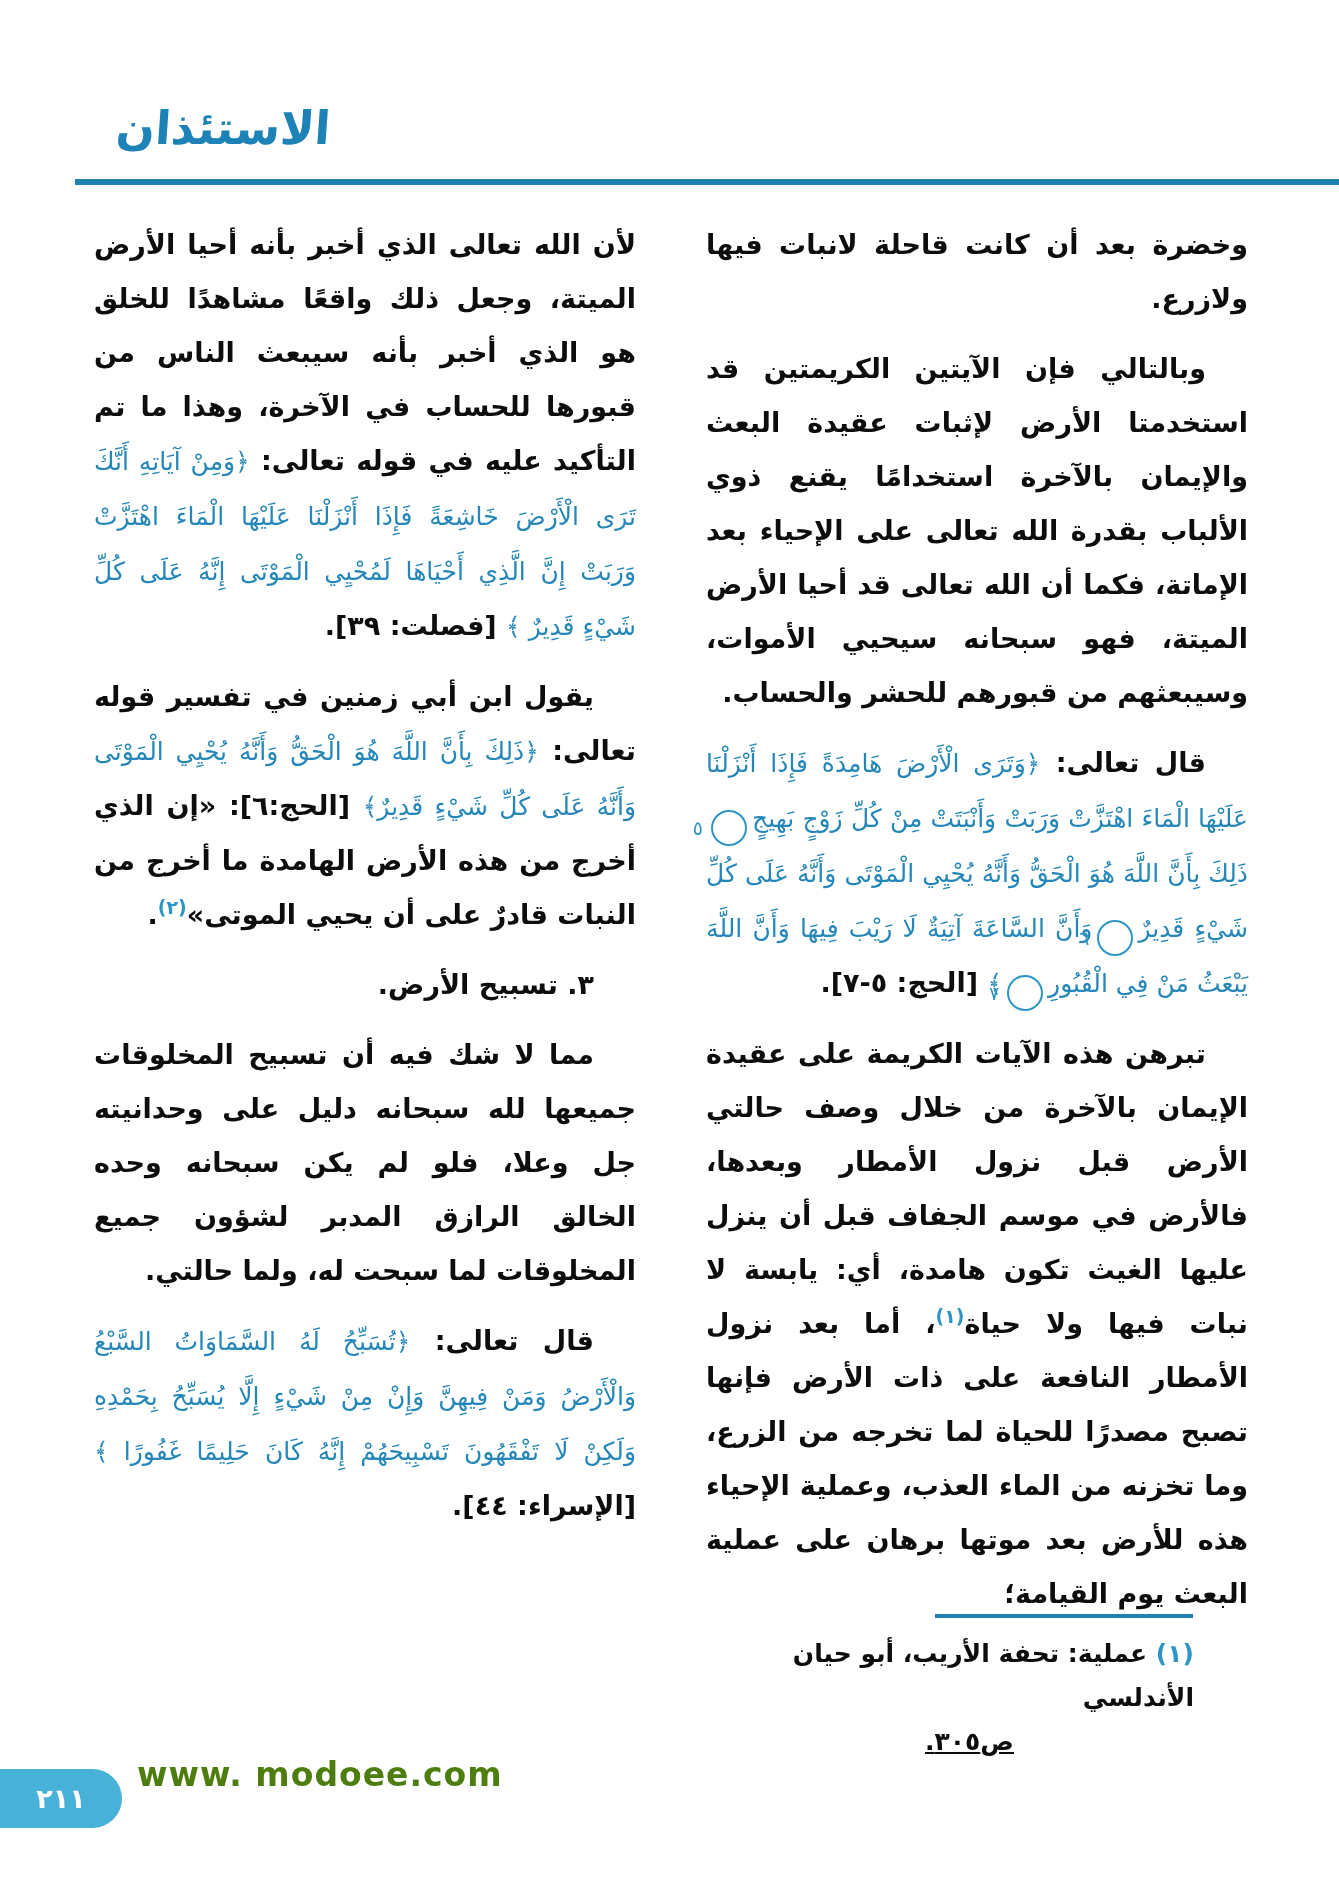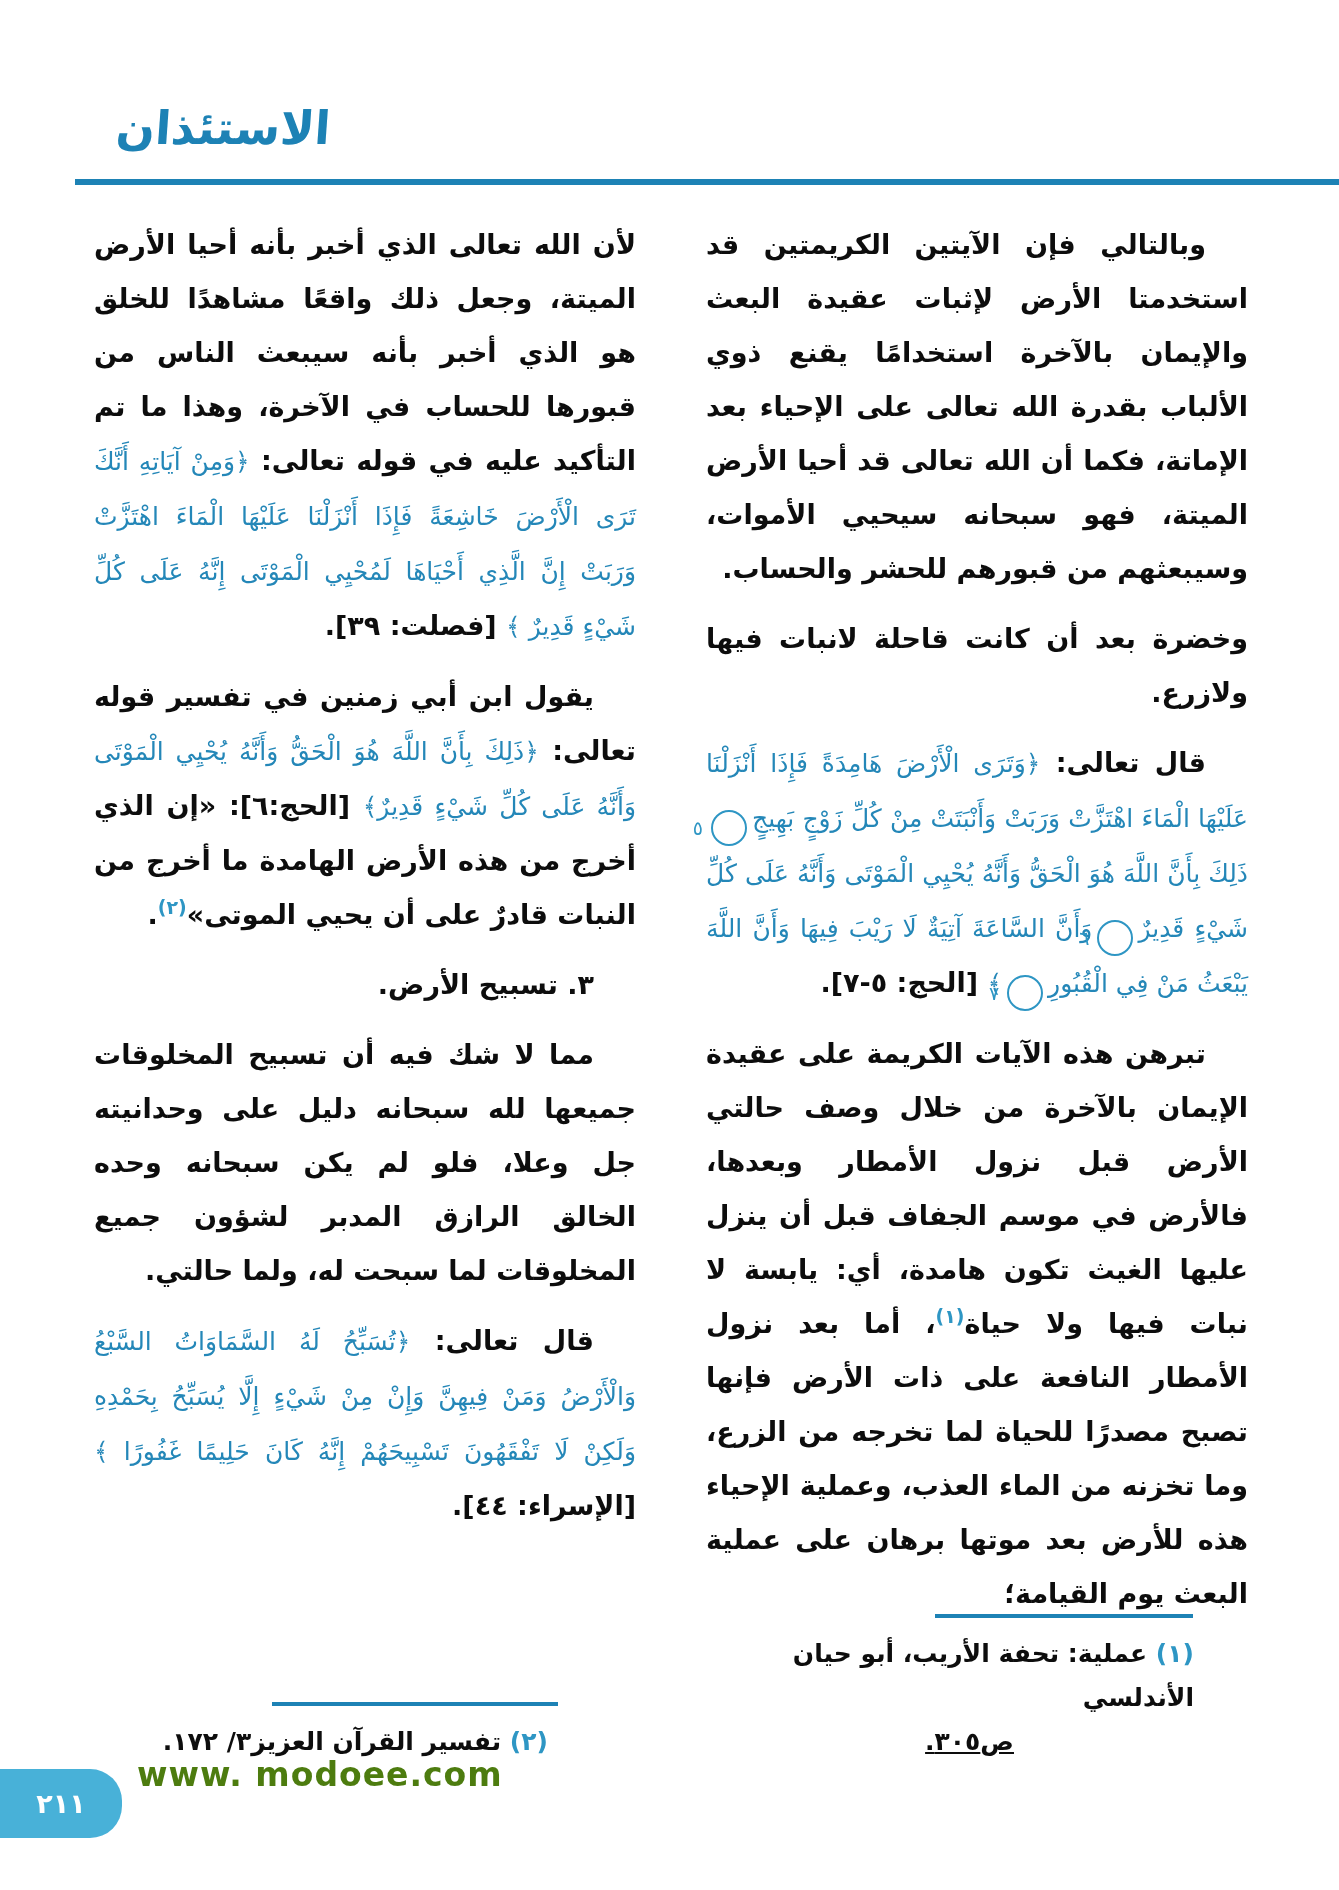--- a/index.html
+++ b/index.html
@@ -65,21 +65,21 @@
     line-height:44px;text-align:right;
   }
   .fnblock-right .fn{padding-right:70px;}
   .fnblock-left  .fn{padding-right:104px;}
   .fn-l2{padding-right:250px !important;text-decoration:underline;}
   .fnm{color:#2e96c4;}
 
   
   .footer-tab{
     position:absolute;left:0;top:1769px;
-    width:122px;height:69px;
+    width:122px;height:59px;
     background:#48b1d8;border-radius:0 32px 32px 0;
     display:flex;align-items:center;justify-content:center;
     color:#ffffff;font-size:27px;font-weight:bold;
     letter-spacing:6px;
   }
   .site{
     position:absolute;left:137px;top:1755px;
     color:#4d7c0f;font-size:33px;font-weight:bold;
     letter-spacing:1px;
   }
@@ -87,22 +87,22 @@
 </head>
 <body>
 
 <div class="page">
 
   <div class="header-title">الاستئذان</div>
   <div class="header-rule"></div>
 
   <div class="col col-right">
     <div class="colbody">
+      <p class="body"><span>وخضرة بعد أن كانت قاحلة لانبات فيها ولازرع.</span></p>
       <p class="body indent"><span>وبالتالي فإن الآيتين الكريمتين قد استخدمتا الأرض لإثبات عقيدة البعث والإيمان بالآخرة استخدامًا يقنع ذوي الألباب بقدرة الله تعالى على الإحياء بعد الإماتة، فكما أن الله تعالى قد أحيا الأرض الميتة، فهو سبحانه سيحيي الأموات، وسيبعثهم من قبورهم للحشر والحساب.</span></p>
-      <p class="body"><span>وخضرة بعد أن كانت قاحلة لانبات فيها ولازرع.</span></p>
       <p class="body indent">
         <span>قال تعالى: </span><span class="quran">﴿وَتَرَى الْأَرْضَ هَامِدَةً فَإِذَا أَنْزَلْنَا عَلَيْهَا الْمَاءَ اهْتَزَّتْ وَرَبَتْ وَأَنْبَتَتْ مِنْ كُلِّ زَوْجٍ بَهِيجٍ</span><span class="ayah">٥</span><span class="quran">ذَلِكَ بِأَنَّ اللَّهَ هُوَ الْحَقُّ وَأَنَّهُ يُحْيِي الْمَوْتَى وَأَنَّهُ عَلَى كُلِّ شَيْءٍ قَدِيرٌ</span><span class="ayah">٦</span><span class="quran">وَأَنَّ السَّاعَةَ آتِيَةٌ لَا رَيْبَ فِيهَا وَأَنَّ اللَّهَ يَبْعَثُ مَنْ فِي الْقُبُورِ</span><span class="ayah">٧</span><span class="quran">﴾</span><span> [الحج: ٥-٧].</span>
       </p>
       <p class="body indent">
         <span>تبرهن هذه الآيات الكريمة على عقيدة الإيمان بالآخرة من خلال وصف حالتي الأرض قبل نزول الأمطار وبعدها، فالأرض في موسم الجفاف قبل أن ينزل عليها الغيث تكون هامدة، أي: يابسة لا نبات فيها ولا حياة</span><span class="sup">(١)</span><span>، أما بعد نزول الأمطار النافعة على ذات الأرض فإنها تصبح مصدرًا للحياة لما تخرجه من الزرع، وما تخزنه من الماء العذب، وعملية الإحياء هذه للأرض بعد موتها برهان على عملية البعث يوم القيامة؛</span>
       </p>
     </div>
     <div class="fnblock fnblock-right">
       <div class="fn-rule"></div>
       <div class="fn"><span class="fnm">(١)</span><span> عملية: تحفة الأريب،  أبو حيان الأندلسي</span></div>
@@ -117,24 +117,20 @@
       </p>
       <p class="body indent">
         <span>يقول ابن أبي زمنين في تفسير قوله تعالى: </span><span class="quran">﴿ذَلِكَ بِأَنَّ اللَّهَ هُوَ الْحَقُّ وَأَنَّهُ يُحْيِي الْمَوْتَى وَأَنَّهُ عَلَى كُلِّ شَيْءٍ قَدِيرٌ﴾</span><span> [الحج:٦]: «إن الذي أخرج من هذه الأرض الهامدة ما أخرج من النبات قادرٌ على أن يحيي الموتى»</span><span class="sup">(٢)</span><span>.</span>
       </p>
       <p class="body indent">٣. تسبيح الأرض.</p>
       <p class="body indent"><span>مما لا شك فيه أن تسبيح المخلوقات جميعها لله سبحانه دليل على وحدانيته جل وعلا، فلو لم يكن سبحانه وحده الخالق الرازق المدبر لشؤون جميع المخلوقات لما سبحت له، ولما حالتي.</span></p>
       <p class="body indent">
         <span>قال تعالى: </span><span class="quran">﴿تُسَبِّحُ لَهُ السَّمَاوَاتُ السَّبْعُ وَالْأَرْضُ وَمَنْ فِيهِنَّ وَإِنْ مِنْ شَيْءٍ إِلَّا يُسَبِّحُ بِحَمْدِهِ وَلَكِنْ لَا تَفْقَهُونَ تَسْبِيحَهُمْ إِنَّهُ كَانَ حَلِيمًا غَفُورًا ﴾</span><span> [الإسراء: ٤٤].</span>
       </p>
     </div>
-    <div class="fnblock fnblock-left">
-      <div class="fn-rule"></div>
-      <div class="fn"><span class="fnm">(٢)</span><span> تفسير القرآن العزيز٣/ ١٧٢.</span></div>
-    </div>
   </div>
 
   <div class="footer-tab">
     <span>٢١١</span>
   </div>
   <div class="site">www. modoee.com</div>
 
 </div>
 
 </body></html>

